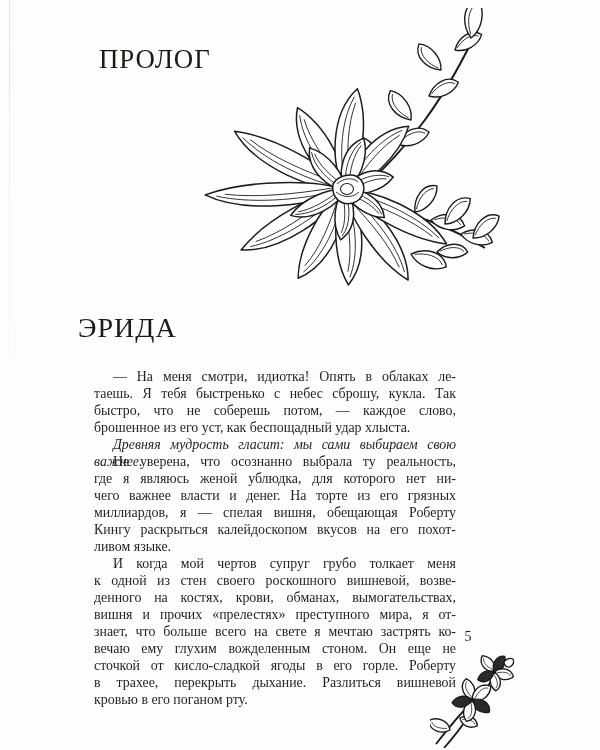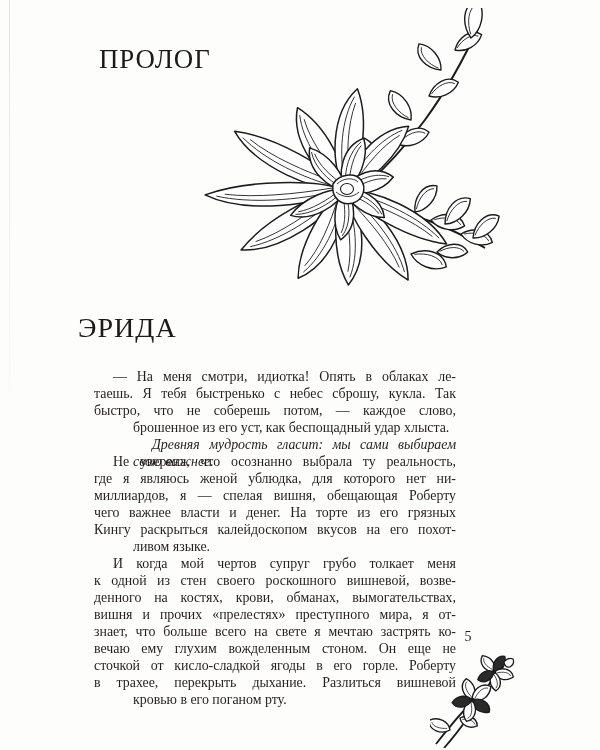--- a/index.html
+++ b/index.html
@@ -25,21 +25,21 @@
   .heading {
     position:absolute; left:78px; top:314px;
     font-size:28px; line-height:28px; letter-spacing:1px;
     color:#1d1916;
   }
   .body-text {
     position:absolute; left:94px; top:368px; width:362px;
     font-size:13.9px; line-height:17px; color:#241f1d;
   }
   .tline { text-align:justify; text-align-last:justify; height:17px; }
-  .tline.tlast { text-align-last:left;margin-left:39px; }
+  .tline.tlast { text-align-last:left; }
   .tline.indent { text-indent:19px; }
   .para.italic .tline { font-style:italic; }
   .page-number {
     position:absolute; left:459px; top:629px; width:18px;
     font-size:14px; text-align:center; color:#241f1d;
   }
   .illu-header { position:absolute; left:183px; top:8px; }
   .illu-footer { position:absolute; left:430px; top:648px; }
 </style>
 </head>
@@ -121,22 +121,22 @@
         <div class="tline">таешь. Я тебя быстренько с небес сброшу, кукла. Так</div>
         <div class="tline">быстро, что не соберешь потом, — каждое слово,</div>
         <div class="tline tlast">брошенное из его уст, как беспощадный удар хлыста.</div>
       </div>
       <div class="para italic">
         <div class="tline indent tlast">Древняя мудрость гласит: мы сами выбираем свою важнее.</div>
       </div>
       <div class="para normal">
         <div class="tline indent">Не уверена, что осознанно выбрала ту реальность,</div>
         <div class="tline">где я являюсь женой ублюдка, для которого нет ни-</div>
+        <div class="tline">чего важнее власти и денег. На торте из его грязных</div>
         <div class="tline">миллиардов, я — спелая вишня, обещающая Роберту</div>
-        <div class="tline">чего важнее власти и денег. На торте из его грязных</div>
         <div class="tline">Кингу раскрыться калейдоскопом вкусов на его похот-</div>
         <div class="tline tlast">ливом языке.</div>
       </div>
       <div class="para normal">
         <div class="tline indent">И когда мой чертов супруг грубо толкает меня</div>
         <div class="tline">к одной из стен своего роскошного вишневой, возве-</div>
         <div class="tline">денного на костях, крови, обманах, вымогательствах,</div>
         <div class="tline">вишня и прочих «прелестях» преступного мира, я от-</div>
         <div class="tline">знает, что больше всего на свете я мечтаю застрять ко-</div>
         <div class="tline">вечаю ему глухим вожделенным стоном. Он еще не</div>

